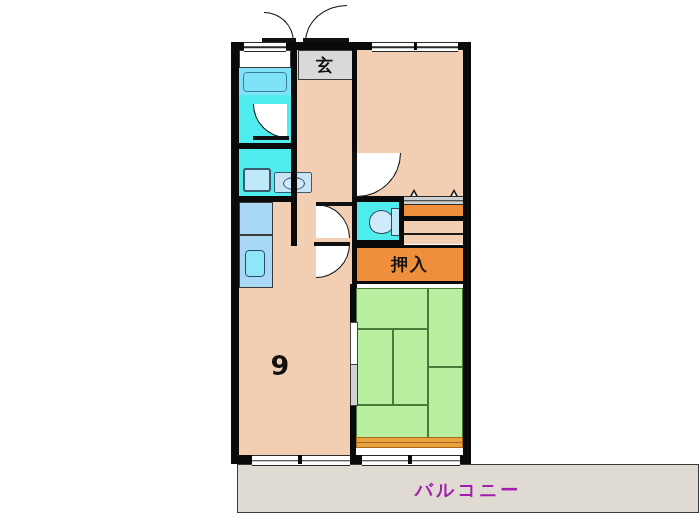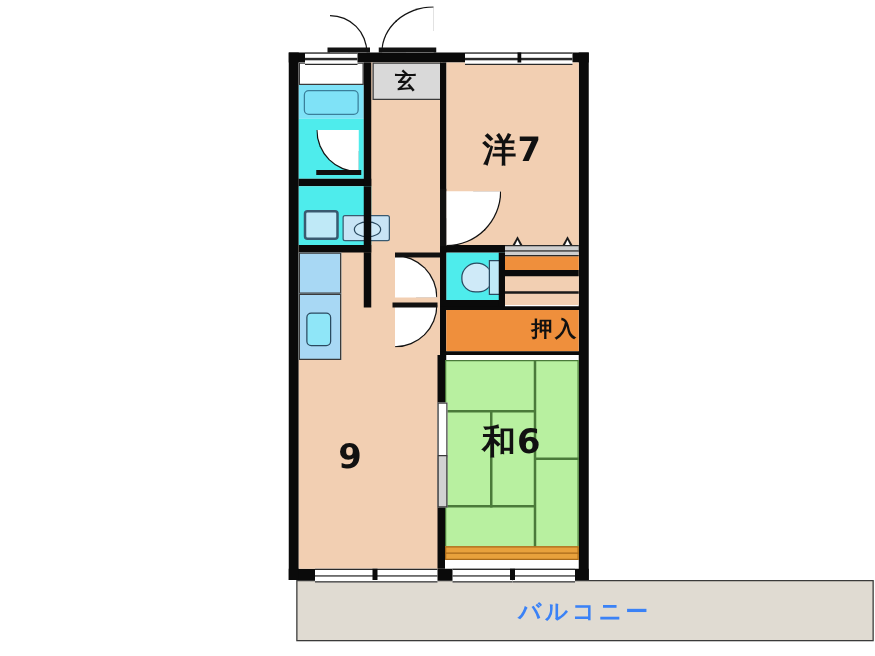--- a/index.html
+++ b/index.html
@@ -37,21 +37,21 @@
     color:#111;
     font-weight:bold;
     text-align:center;
     white-space:nowrap;
     line-height:1;
   }
   .lbl-ldk   {font-size:29px;letter-spacing:1px;}
   .lbl-num   {font-size:27px;}
   .lbl-room  {font-size:27px;letter-spacing:1px;}
   .lbl-small {font-size:17px;letter-spacing:2px;font-weight:bold;}
-  .lbl-balc  {font-size:18px;letter-spacing:3px;font-weight:bold;color:#3b82f6;}
+  .lbl-balc  {font-size:18px;letter-spacing:3px;font-weight:bold;color:#a21caf;}
 
   
   .door{position:absolute;}
   .door .leaf{
     position:absolute;inset:0;
     border:1.5px solid #111;
     background:#ffffff;
   }
   .swing-br .leaf{border-radius:0 0 100% 0;border-top:none;border-left:none;}
   .swing-bl .leaf{border-radius:0 0 0 100%;border-top:none;border-right:none;}
@@ -164,21 +164,21 @@
   <div class="door swing-br" style="left:316px;top:244px;width:34px;height:34px;">
     <div class="leaf"></div>
   </div>
   <div class="hinge" style="left:314px;top:242px;width:36px;height:4px;"></div>
 
   <div class="abs wall" style="left:291px;top:202px;width:6px;height:44px;"></div>
 
   <div class="abs wall" style="left:352px;top:50px;width:5px;height:152px;"></div>
 
   <div class="abs room-orange" style="left:357px;top:247px;width:106px;height:34px;"></div>
-  <div class="lbl lbl-small" style="left:357px;top:256px;width:106px;text-align:right;">押入</div>
+  <div class="lbl lbl-small" style="left:357px;top:256px;width:106px;text-align:center;">押入</div>
   <div class="abs wall" style="left:352px;top:245px;width:112px;height:3px;"></div>
   <div class="abs wall" style="left:352px;top:281px;width:112px;height:3px;"></div>
 
   <div class="abs room-orange" style="left:404px;top:202px;width:59px;height:14px;"></div>
   <div class="abs wall" style="left:404px;top:216px;width:59px;height:5px;"></div>
   <div class="tline" style="left:404px;top:233px;width:59px;height:2px;"></div>
 
   <div class="tri" style="left:409px;top:189px;"></div>
   <div class="tri" style="left:449px;top:189px;"></div>
   <div class="win h win-gray" style="left:404px;top:196px;width:59px;height:7px;"></div>
@@ -223,19 +223,17 @@
   <div class="door swing-tl" style="left:305px;top:5px;width:42px;height:37px;">
     <div class="leaf"></div>
   </div>
   <div class="hinge" style="left:303px;top:38px;width:46px;height:4px;"></div>
 
   <div class="door swing-br" style="left:357px;top:153px;width:44px;height:44px;">
     <div class="leaf"></div>
   </div>
   <div class="hinge" style="left:352px;top:151px;width:5px;height:46px;"></div>
 
-  <div class="lbl lbl-room" style="left:357px;top:107px;width:106px;text-align:center;">洋7</div>
 
   <div class="lbl lbl-num" style="left:245px;top:352px;width:70px;text-align:center;">9</div>
 
-  <div class="lbl lbl-room" style="left:356px;top:340px;width:107px;text-align:center;">和6</div>
 
 </div>
 
 </body></html>

